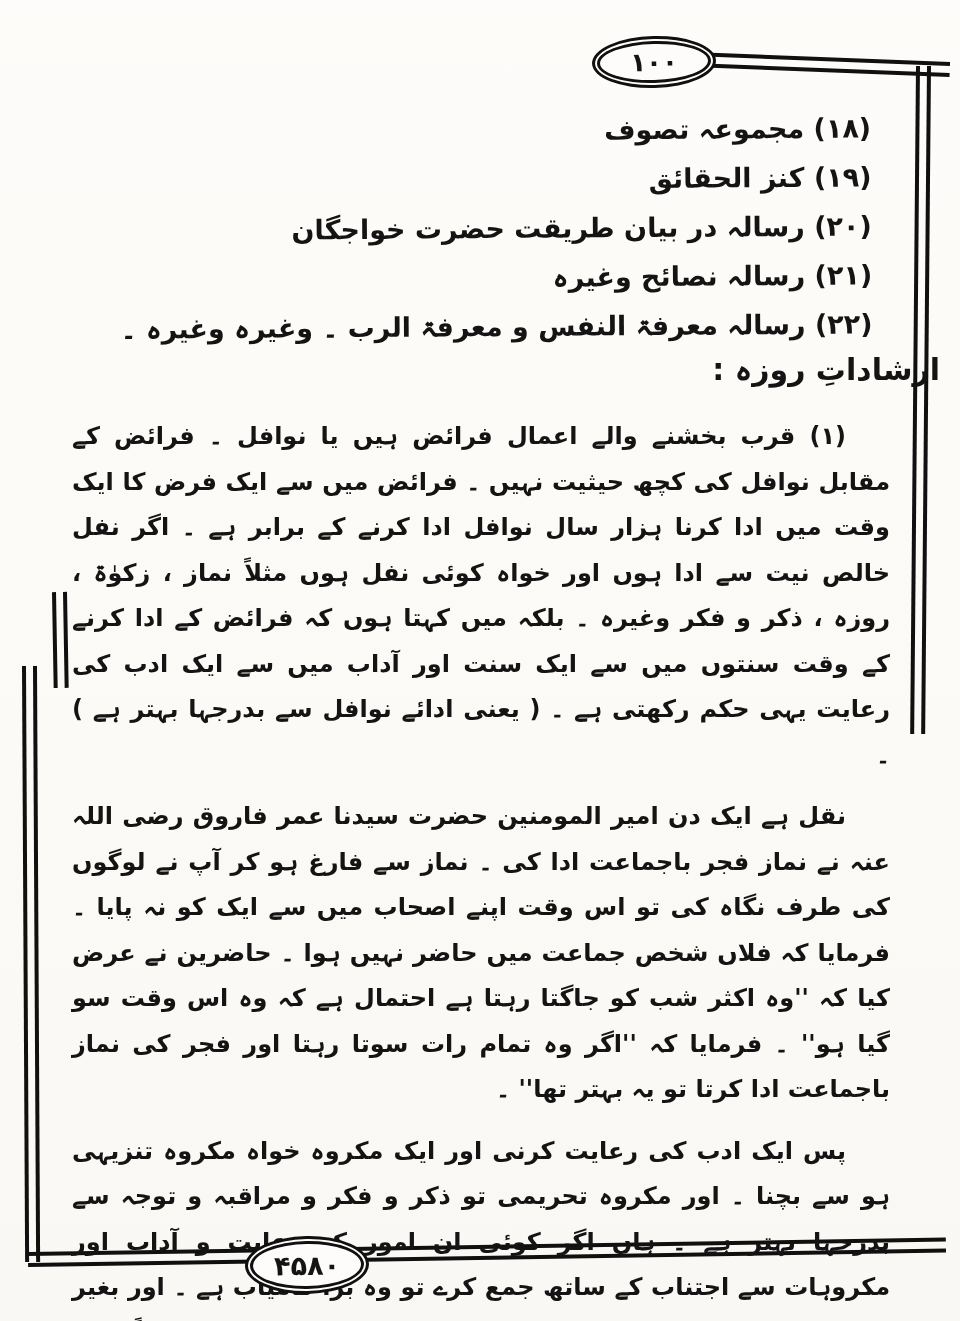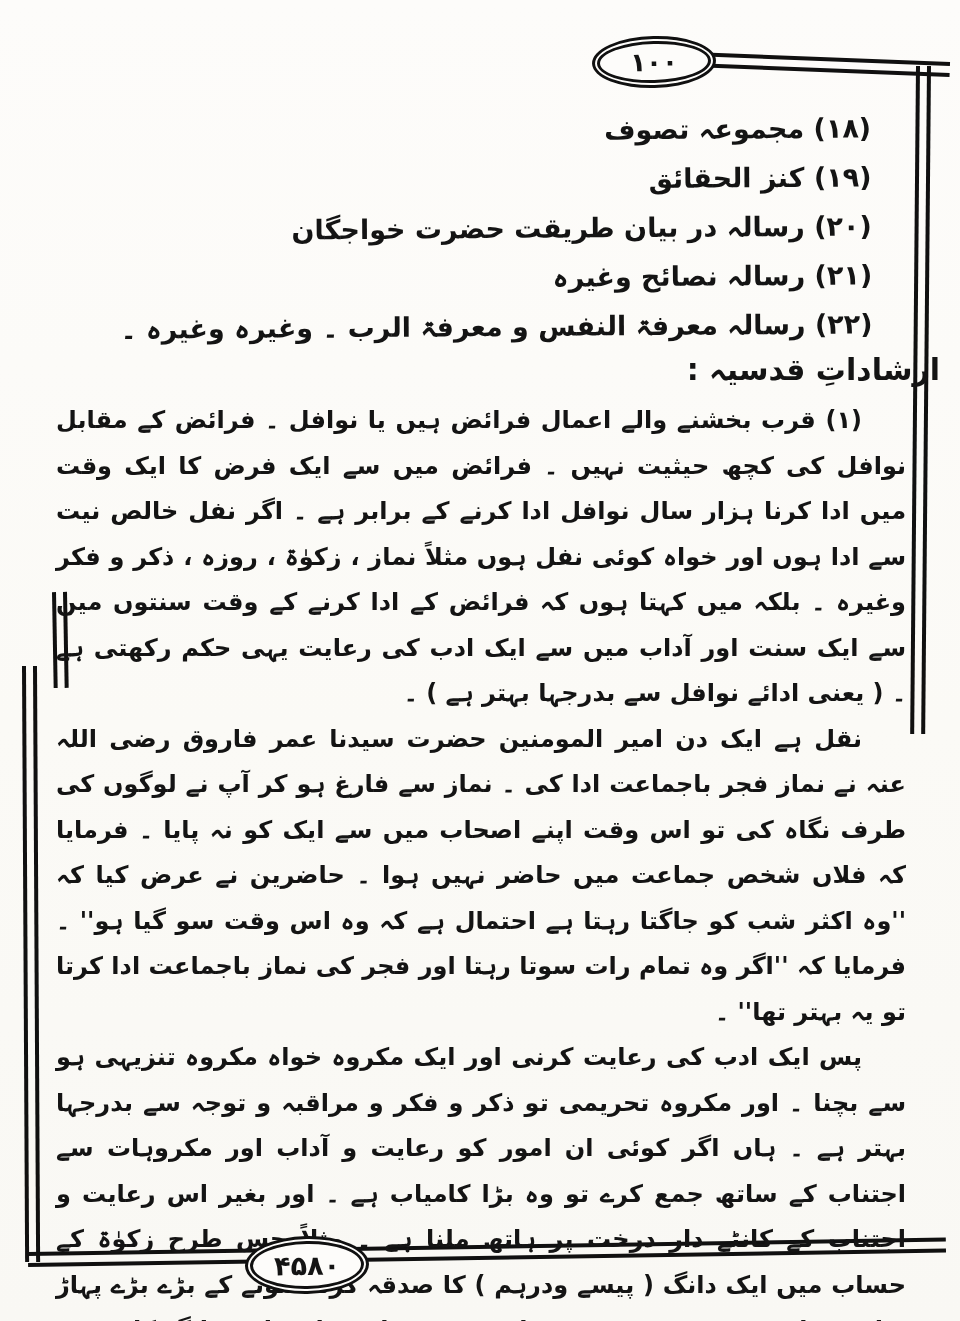--- a/index.html
+++ b/index.html
@@ -89,21 +89,21 @@
     position: absolute;
     top: 398px;
     right: 54px;
     left: 56px;
     font-size: 24px;
     font-weight: bold;
     line-height: 45.5px;
     text-align: justify;
   }
   .body-text p {
-    margin: 0;
+    margin: 16px;
     text-indent: 44px; 
   }
 </style>
 </head>
 <body>
 
 <div class="page">
 
   <div class="dline-h frame-top"></div>
   <div class="dline-v frame-right"></div>
@@ -118,21 +118,21 @@
   </div>
 
   <div class="book-list">
     <div>(۱۸) مجموعہ تصوف</div>
     <div>(۱۹) کنز الحقائق</div>
     <div>(۲۰) رسالہ در بیان طریقت حضرت خواجگان</div>
     <div>(۲۱) رسالہ نصائح وغیرہ</div>
     <div>(۲۲) رسالہ معرفۃ النفس و معرفۃ الرب ۔ وغیرہ وغیرہ ۔</div>
   </div>
 
-  <div class="section-heading">ارشاداتِ قدسیہ :</div>
+  <div class="section-heading">ارشاداتِ روزہ :</div>
 
   <div class="body-text">
     <p>(۱) قرب بخشنے والے اعمال فرائض ہیں یا نوافل ۔ فرائض کے مقابل نوافل کی کچھ حیثیت نہیں ۔ فرائض میں سے ایک فرض کا ایک وقت میں ادا کرنا ہزار سال نوافل ادا کرنے کے برابر ہے ۔ اگر نفل خالص نیت سے ادا ہوں اور خواہ کوئی نفل ہوں مثلاً نماز ، زکوٰۃ ، روزہ ، ذکر و فکر وغیرہ ۔ بلکہ میں کہتا ہوں کہ فرائض کے ادا کرنے کے وقت سنتوں میں سے ایک سنت اور آداب میں سے ایک ادب کی رعایت یہی حکم رکھتی ہے ۔ ( یعنی ادائے نوافل سے بدرجہا بہتر ہے ) ۔</p>
     <p>نقل ہے ایک دن امیر المومنین حضرت سیدنا عمر فاروق رضی اللہ عنہ نے نماز فجر باجماعت ادا کی ۔ نماز سے فارغ ہو کر آپ نے لوگوں کی طرف نگاہ کی تو اس وقت اپنے اصحاب میں سے ایک کو نہ پایا ۔ فرمایا کہ فلاں شخص جماعت میں حاضر نہیں ہوا ۔ حاضرین نے عرض کیا کہ ''وہ اکثر شب کو جاگتا رہتا ہے احتمال ہے کہ وہ اس وقت سو گیا ہو'' ۔ فرمایا کہ ''اگر وہ تمام رات سوتا رہتا اور فجر کی نماز باجماعت ادا کرتا تو یہ بہتر تھا'' ۔</p>
     <p>پس ایک ادب کی رعایت کرنی اور ایک مکروہ خواہ مکروہ تنزیہی ہو سے بچنا ۔ اور مکروہ تحریمی تو ذکر و فکر و مراقبہ و توجہ سے بدرجہا بہتر ہے ۔ ہاں اگر کوئی ان امور کو رعایت و آداب اور مکروہات سے اجتناب کے ساتھ جمع کرے تو وہ بڑا کامیاب ہے ۔ اور بغیر اس رعایت و اجتناب کے کانٹے دار درخت پر ہاتھ ملنا ہے ۔ مثلاً جس طرح زکوٰۃ کے حساب میں ایک دانگ ( پیسے ودرہم ) کا صدقہ کرنا سونے کے بڑے بڑے پہاڑ بطور نفل صدقہ دینے سے بدرجہا بہتر ہے ۔ اس طرح اس دانگ کا صدقہ دینے میں آداب میں سے ایک ادب کی رعایت کرنا مثلاً اسے رشتہ دار فقیر کو دینا اس سے بدرجہا بہتر ہے ۔ پس نماز عشاء کو رات کے نصف اخیر میں ادا کرنا ، اور اس تاخیر کو نماز تہجد کی تاکید کا وسیلہ بنانا بہت برا ہے ۔ کیونکہ حضرات حنفیہ رحمۃ اللہ علیہم کے نزدیک اس وقت نماز عشاء پڑھنا مکروہ ہے ۔ ( مکتوبات ، جلد اول ، مکتوب ۲۹ )</p>
   </div>
 
   <div class="cartouche cartouche-bottom">
     <div class="inner">
       <span>۴۵۸۰</span>

